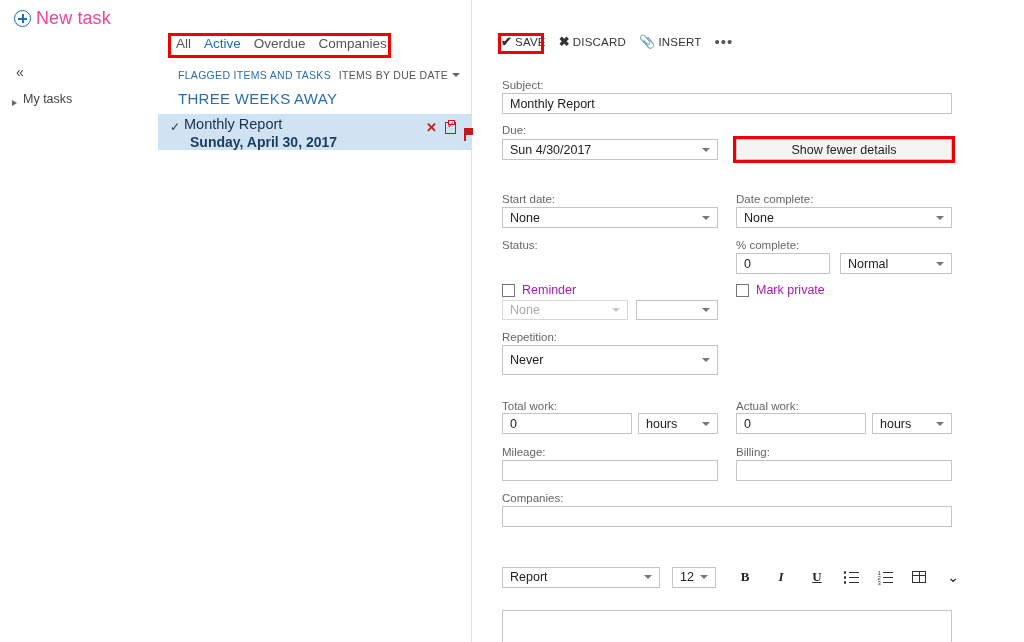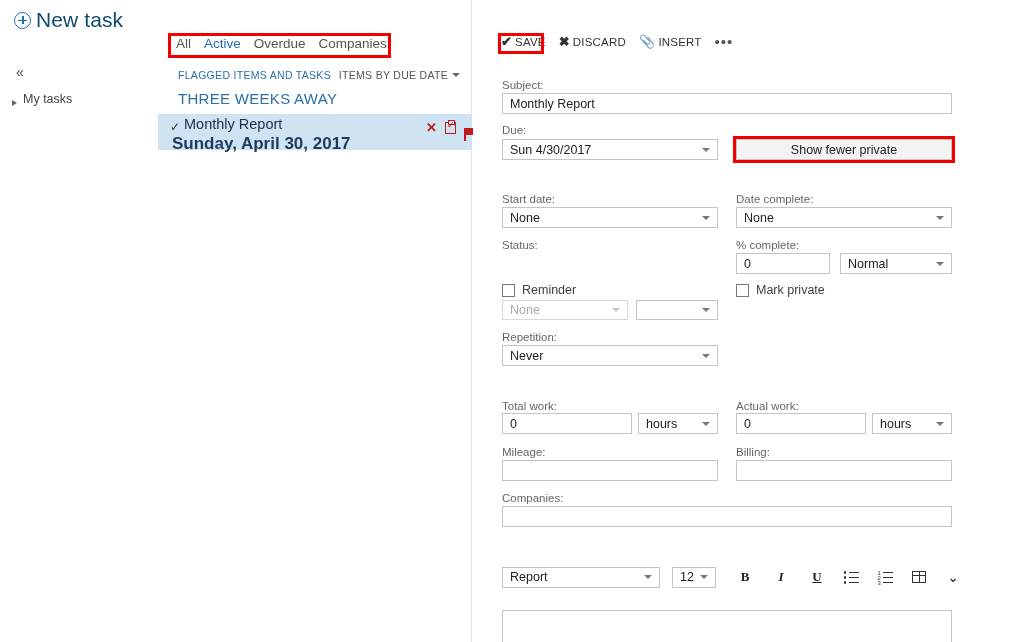--- a/index.html
+++ b/index.html
@@ -10,21 +10,21 @@
     font-family: "Liberation Sans", sans-serif;
     color: #333333;
     overflow: hidden;
   }
   .app { position: relative; width: 1024px; height: 642px; }
 
   
   .newtask {
     position: absolute; left: 14px; top: 8px;
     display: flex; align-items: center; gap: 5px;
-    color: #0c4a6e; font-size: 21px; letter-spacing: .1px;
+    color: #ec4899; font-size: 18px; letter-spacing: .1px;
     cursor: pointer;
   }
   .plus-circle {
     width: 17px; height: 17px; border: 1.6px solid #1a6fb5;
     border-radius: 50%; position: relative; flex: 0 0 auto;
   }
   .plus-circle::before, .plus-circle::after {
     content: ""; position: absolute; background: #1a6fb5;
   }
   .plus-circle::before { left: 3.2px; right: 3.2px; top: 7px; height: 1.6px; }
@@ -101,22 +101,22 @@
   }
   .ti-check {
     position: absolute; left: 12px; top: 6px;
     font-size: 12px; color: #333;
   }
   .ti-title {
     position: absolute; left: 26px; top: 2px;
     font-size: 14.5px; color: #1b2e4a;
   }
   .ti-date {
-    position: absolute; left: 14px; top: 20px;
-    font-size: 17px; font-weight: bold; color: #1b3c5e;
+    position: absolute; left: 32px; top: 20px;
+    font-size: 14px; font-weight: bold; color: #1b3c5e;
   }
   .ti-icons {
     position: absolute; right: 8px; top: 7px;
     display: flex; align-items: center; gap: 8px;
   }
   .ic-x {
     color: #c01a1a; font-size: 13px; font-weight: bold; line-height: 1; cursor: pointer;
   }
   .ic-clip {
     width: 11px; height: 12px; border: 1.4px solid #c01a1a; position: relative; cursor: pointer;
@@ -174,21 +174,21 @@
     position: absolute; border: 1px solid #c4c4c4; background: #f3f3f3;
     font-size: 12.5px; color: #222;
     display: flex; align-items: center; justify-content: center; cursor: pointer;
   }
 
   .chk-row { position: absolute; display: flex; align-items: center; gap: 7px; }
   .chk {
     width: 13px; height: 13px; border: 1.3px solid #767676; background: #fff;
     flex: 0 0 auto; cursor: pointer;
   }
-  .chk-lbl { font-size: 12.5px; color: #404040; }
+  .chk-lbl { font-size: 12.5px; color: #a21caf; }
 
   
   .edtoolbar {
     position: absolute; left: 502px; top: 566px;
     display: flex; align-items: center; gap: 0;
   }
   .ed-btn {
     width: 30px; height: 22px; display: flex; align-items: center; justify-content: center;
     font-size: 13px; color: #222; cursor: pointer;
   }
@@ -306,21 +306,21 @@
     </div>
 
     <div class="f-label" style="left:29px; top:79px;">Subject:</div>
     <div class="f-box" style="left:29px; top:93px; width:450px; height:21px;">Monthly Report</div>
 
     <div class="f-label" style="left:29px; top:124px;">Due:</div>
     <div class="f-box sel" style="left:29px; top:139px; width:216px; height:21px;">
       <span>Sun 4/30/2017</span>
       <span class="arr"></span>
     </div>
-    <div class="btn-grey" style="left:263px; top:139px; width:216px; height:21px;">Show fewer private</div>
+    <div class="btn-grey" style="left:263px; top:139px; width:216px; height:21px;">Show fewer details</div>
 
     <div class="f-label" style="left:29px; top:193px;">Start date:</div>
     <div class="f-box sel" style="left:29px; top:207px; width:216px; height:21px;">
       <span>None</span>
       <span class="arr"></span>
     </div>
     <div class="f-label" style="left:263px; top:193px;">Date complete:</div>
     <div class="f-box sel" style="left:263px; top:207px; width:216px; height:21px;">
       <span>None</span>
       <span class="arr"></span>
@@ -347,21 +347,21 @@
     <div class="f-box sel disabled" style="left:29px; top:300px; width:126px; height:20px;">
       <span>None</span>
       <span class="arr"></span>
     </div>
     <div class="f-box sel" style="left:163px; top:300px; width:82px; height:20px;">
       <span></span>
       <span class="arr"></span>
     </div>
 
     <div class="f-label" style="left:29px; top:331px;">Repetition:</div>
-    <div class="f-box sel" style="left:29px; top:345px; width:216px; height:21px;">
+    <div class="f-box sel" style="left:29px; top:345px; width:216px; height:30px;">
       <span>Never</span>
       <span class="arr"></span>
     </div>
 
     <div class="f-label" style="left:29px; top:400px;">Total work:</div>
     <div class="f-box" style="left:29px; top:413px; width:130px; height:21px;">0</div>
     <div class="f-box sel" style="left:165px; top:413px; width:80px; height:21px;">
       <span>hours</span>
       <span class="arr"></span>
     </div>

